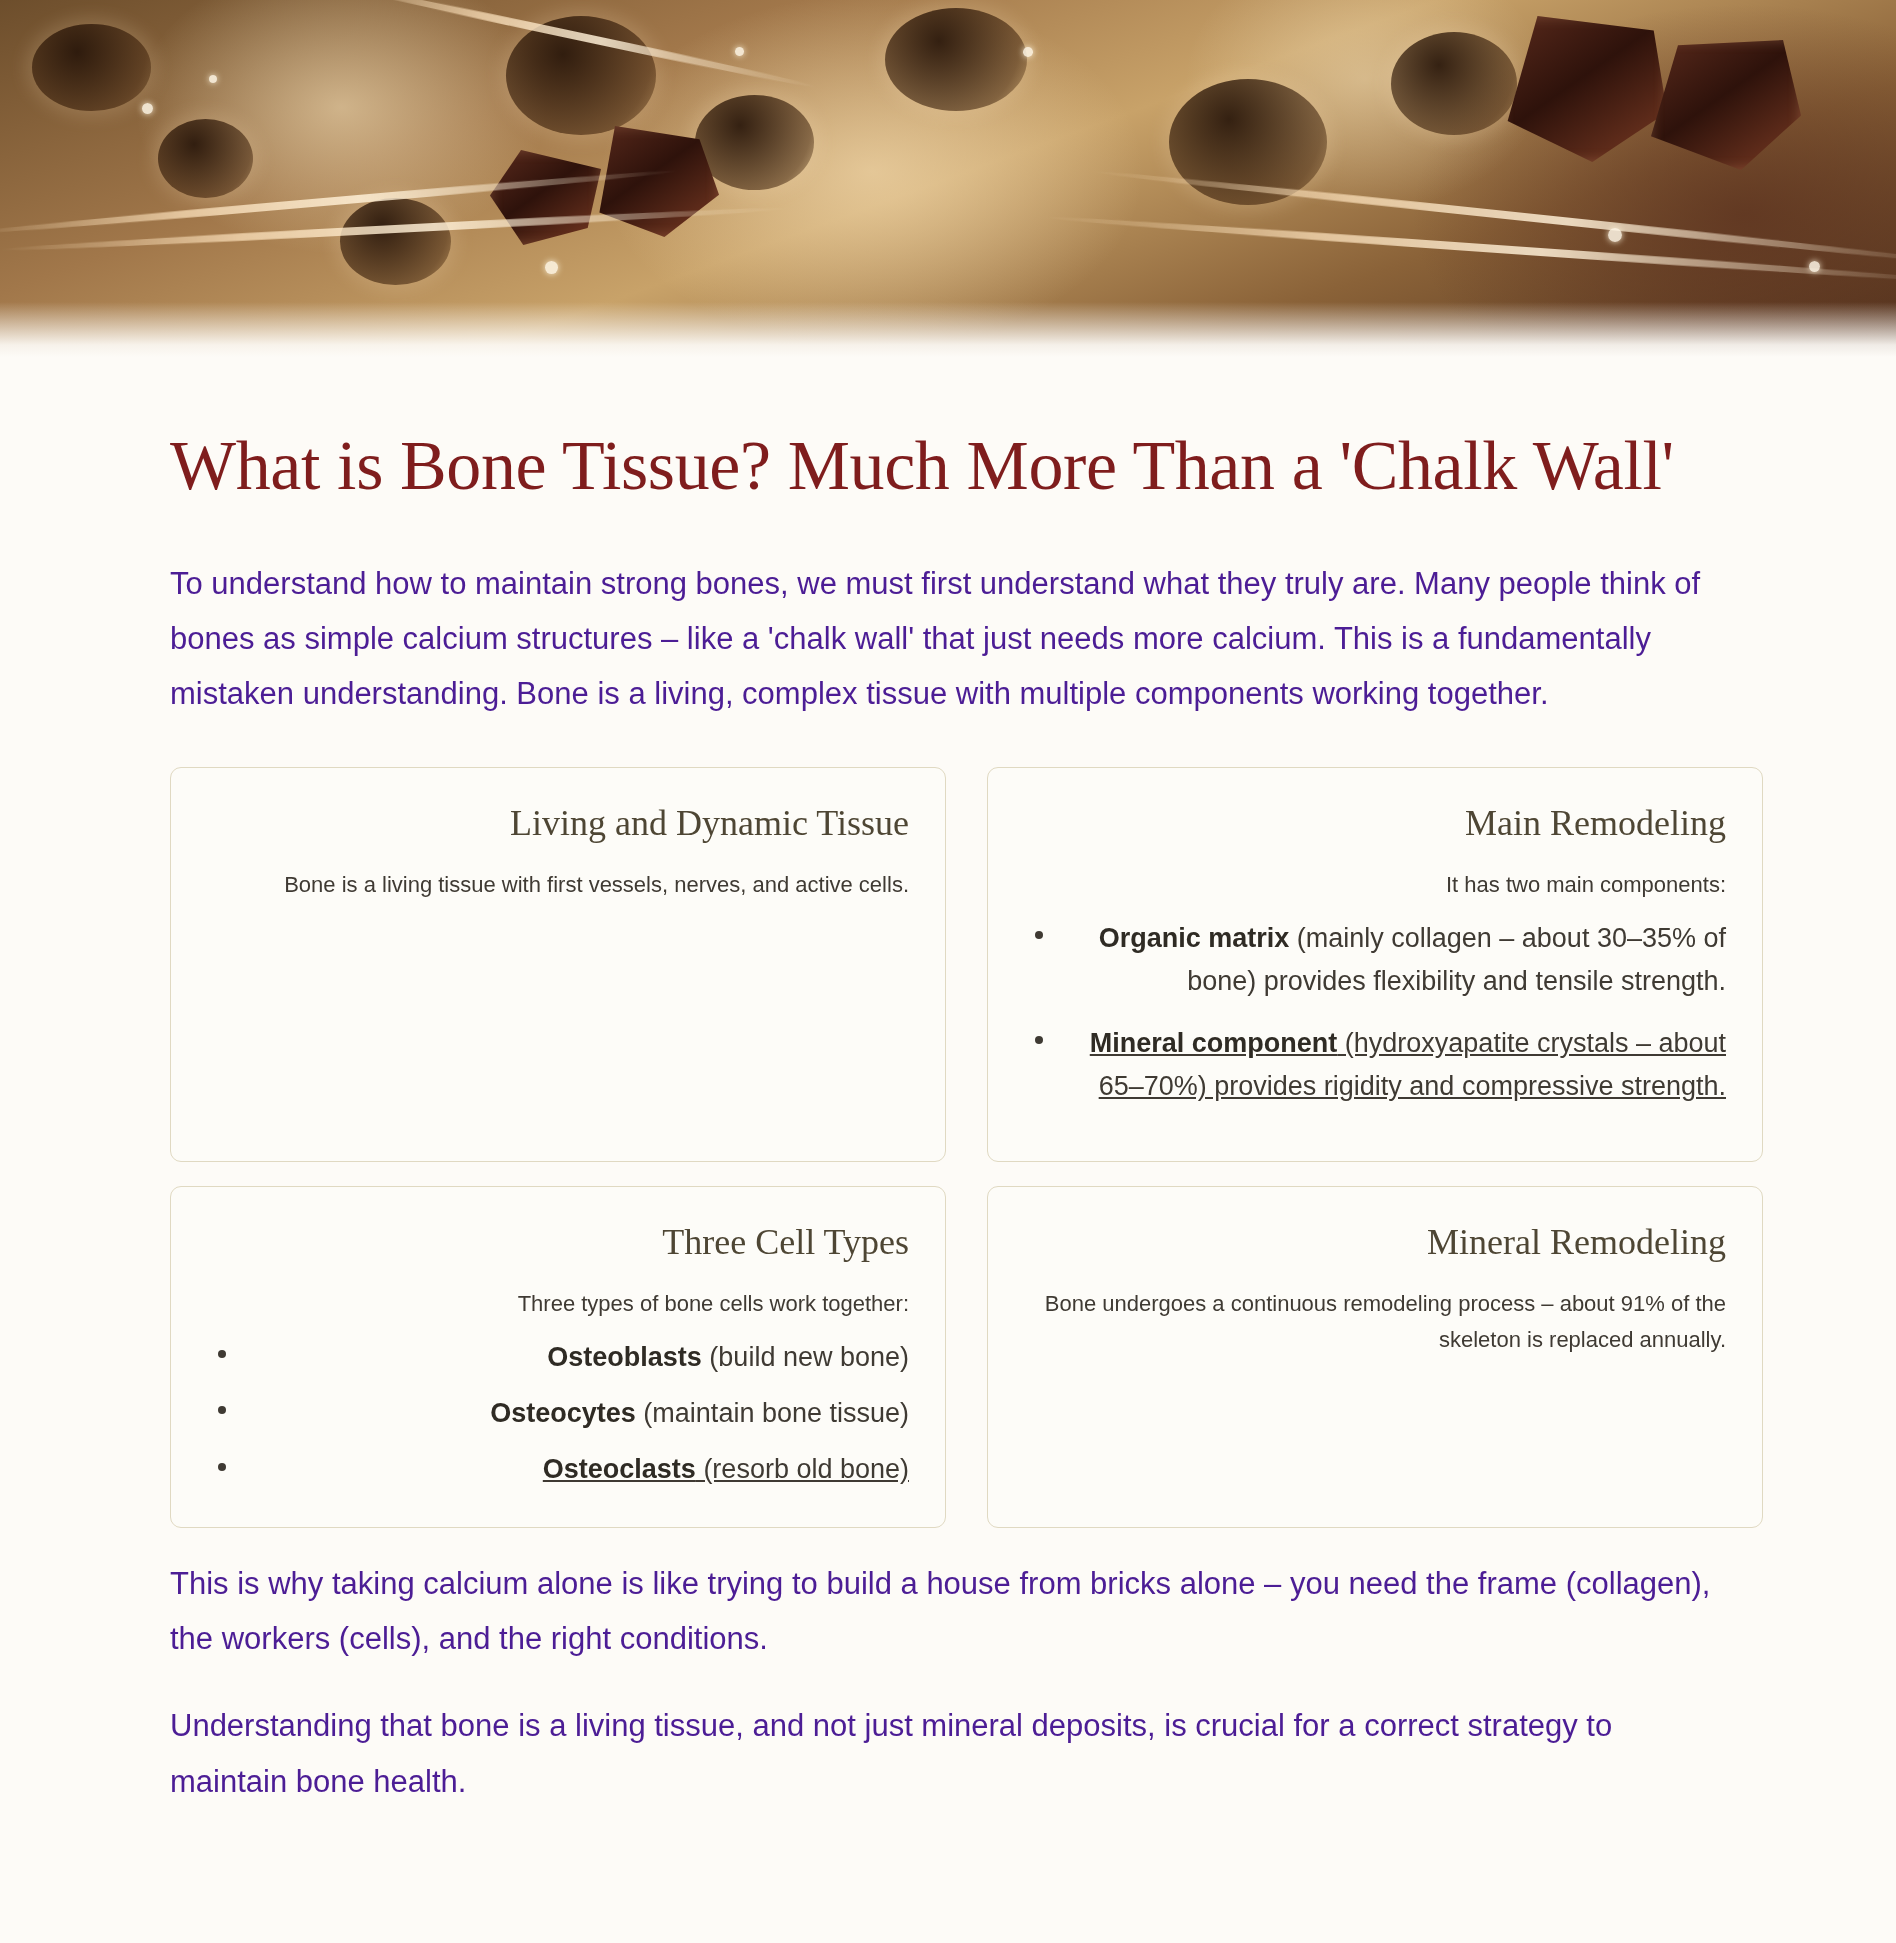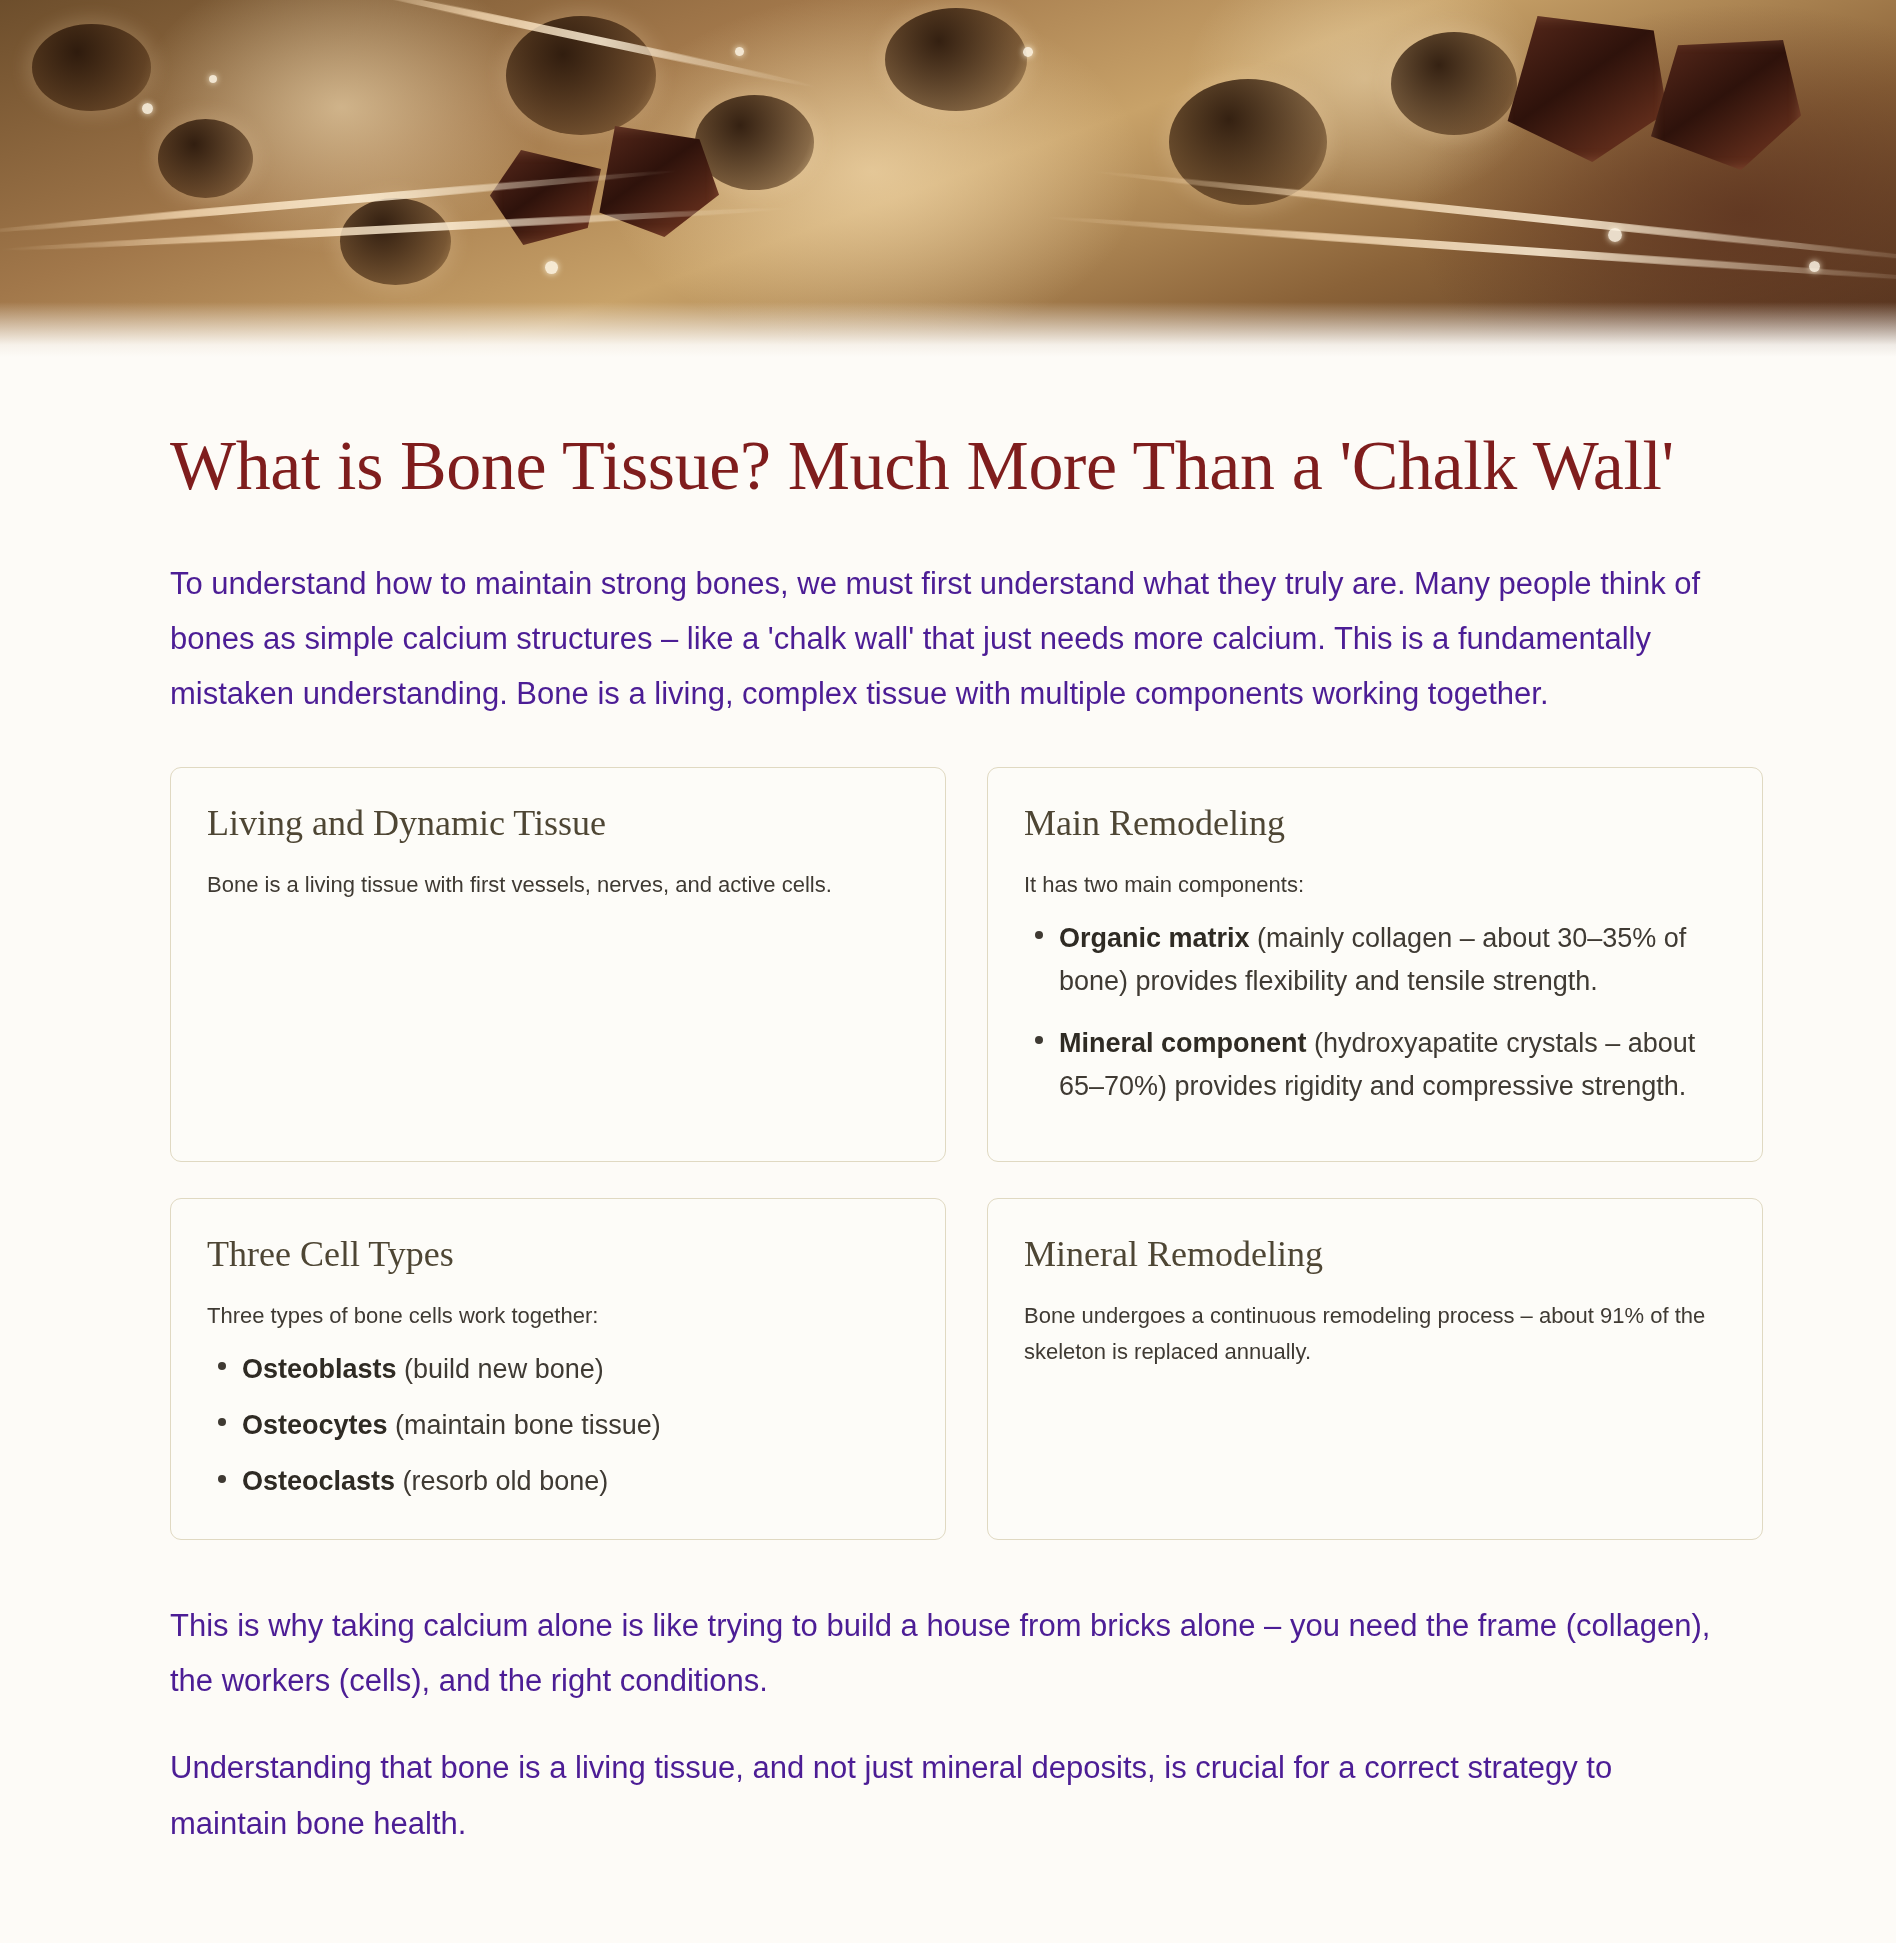--- a/index.html
+++ b/index.html
@@ -84,22 +84,23 @@
     line-height: 1.78;
     color: #4c1d95;
     margin: 0 0 32px 0;
     max-width: 1549px;
   }
 
   
   .card-grid {
     display: grid;
     grid-template-columns: 1fr 1fr;
-    gap: 36px 41px;
-    margin: 46px 0 58px 0;
+    gap: 24px 41px;
+    margin: 46px 0 28px 0;
+    text-align: right;
   }
   .card {
     border: 1.6px solid #e0d9c2;
     border-radius: 11px;
     background: #fdfcf8;
     padding: 33px 36px 35px 36px;
     min-height: 395px;
   }
   .card.short { min-height: 340px; }
   .card h2 {
@@ -121,21 +122,21 @@
     padding: 0 0 0 35px;
     list-style: none;
   }
   .card li {
     position: relative;
     font-size: 27px;
     line-height: 1.62;
     color: #3f3a33;
     margin-bottom: 17.4px;
   }
-  .card li:last-child { margin-bottom: 0; }
+  .card li:last-child { margin-bottom: 0; text-decoration: underline; }
   .card li::before {
     content: "";
     position: absolute;
     left: -24px;
     top: 14.2px;
     width: 8px;
     height: 8px;
     border-radius: 50%;
     background: #3f3a33;
   }

